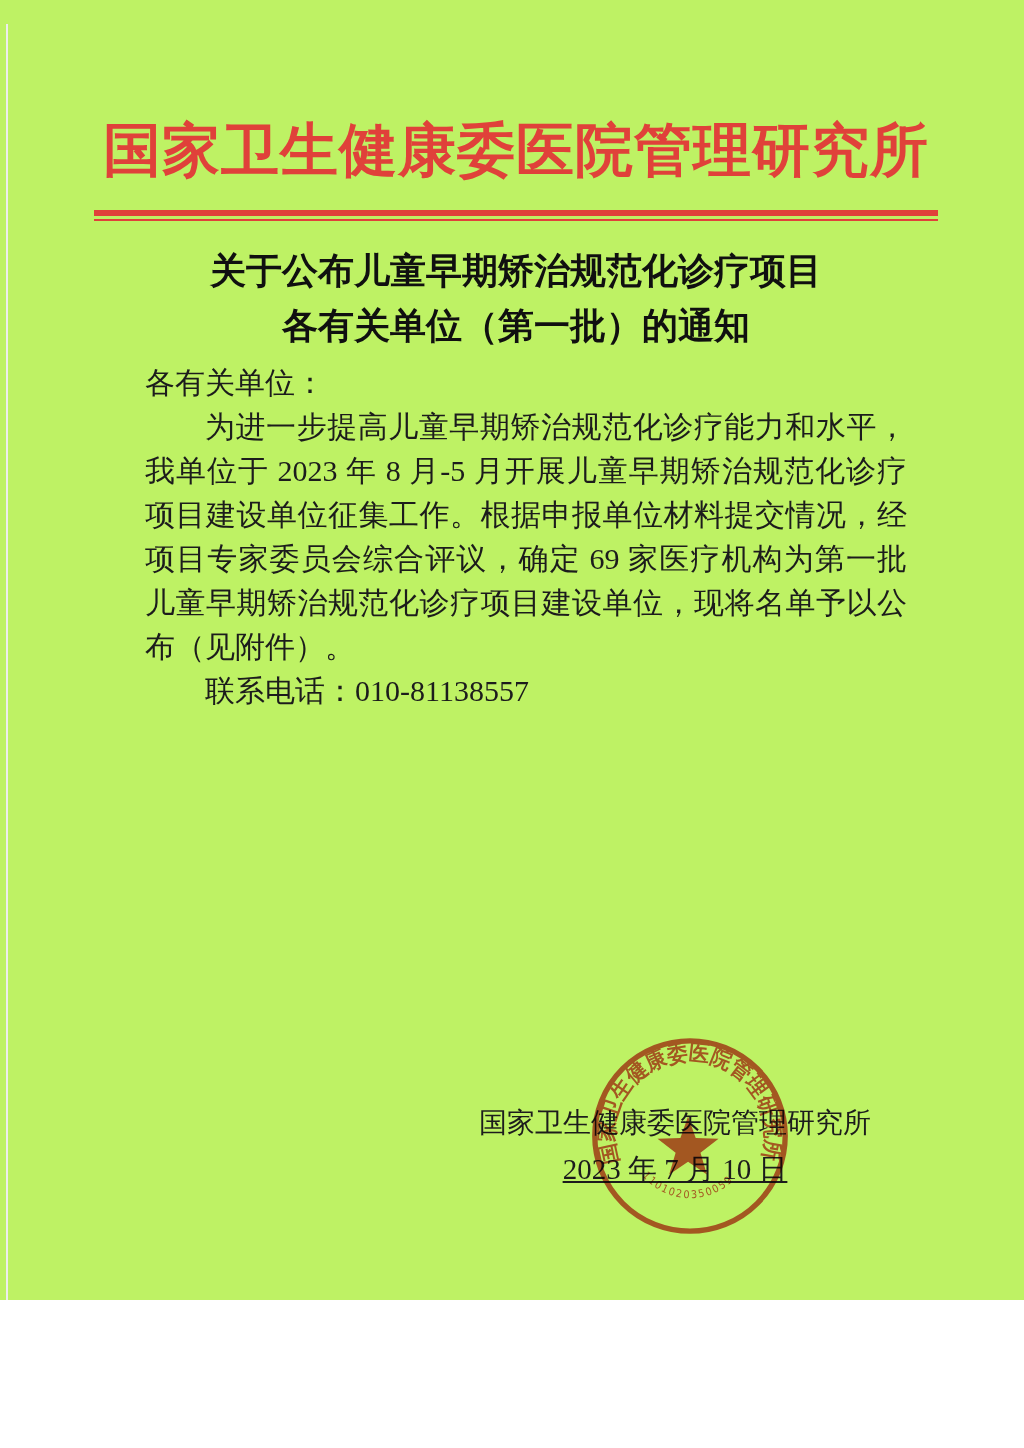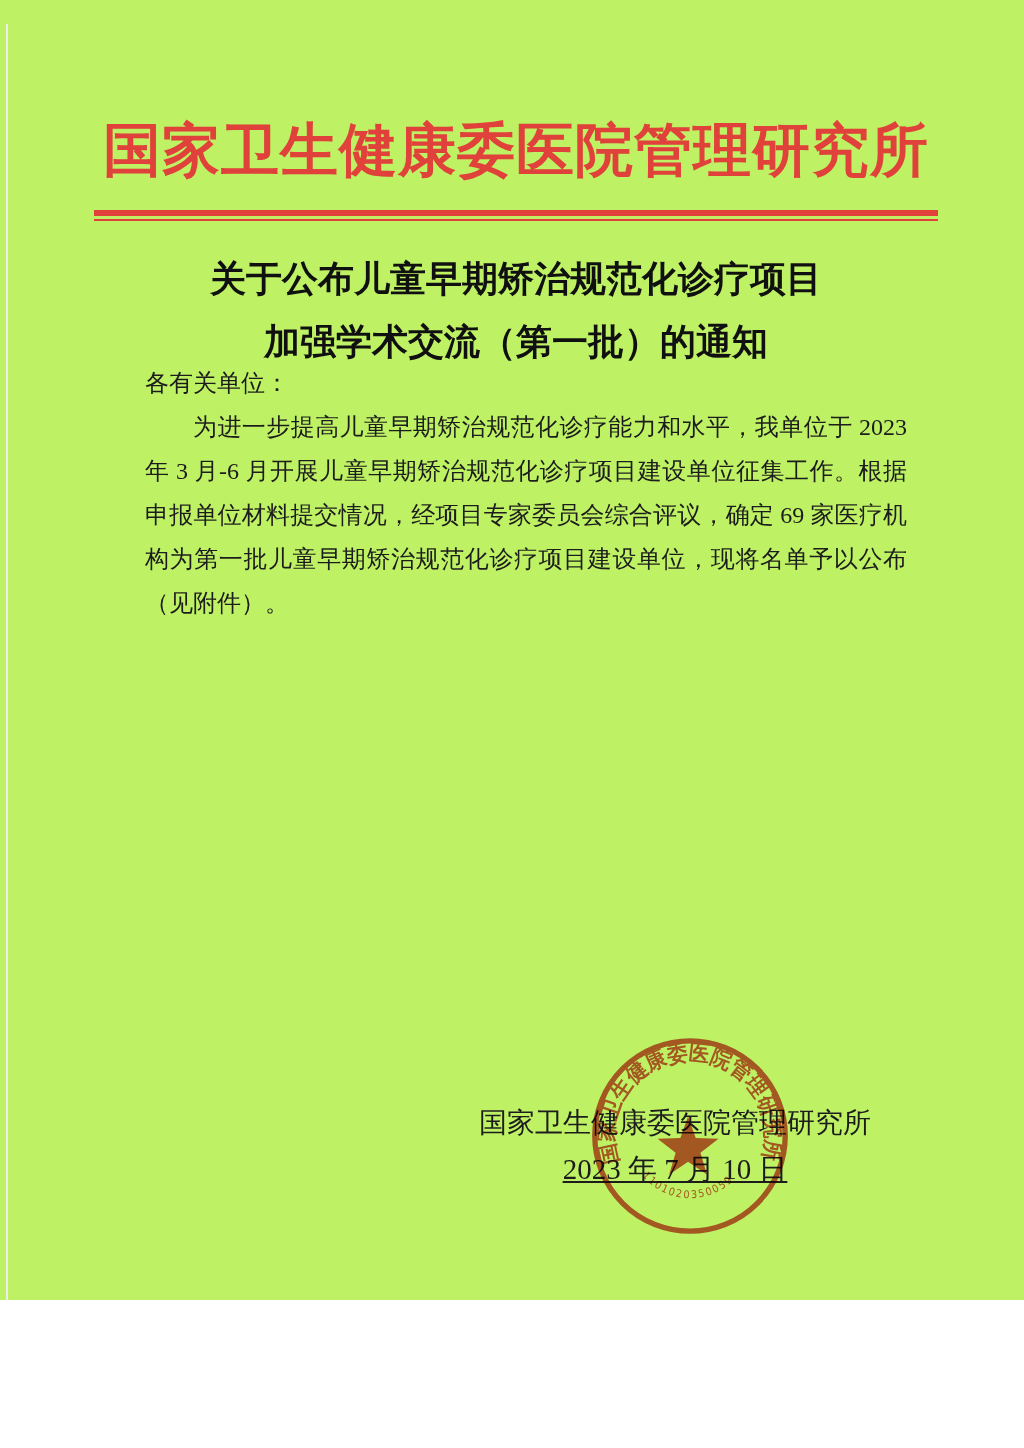--- a/index.html
+++ b/index.html
@@ -34,25 +34,25 @@
   }
   .rule{position:absolute;top:210px;left:94px;width:844px;}
   .rule-thick{height:6px;background:#e0413a;}
   .rule-thin{height:2px;background:#e0413a;margin-top:3px;}
   
   .title-block{
     position:absolute;top:240px;left:0;width:100%;
     text-align:center;font-weight:bold;font-size:36px;line-height:47px;
     color:#101010;
   }
-  .doc-title{margin:16px;}
+  .doc-title{margin:8px;}
   
   .body-block{
     position:absolute;top:361px;left:145px;width:762px;
-    font-size:24px;line-height:44px;text-align:justify;
+    font-size:30px;line-height:44px;text-align:justify;
     color:#1c1c1c;
   }
   .body-block p{margin:0;}
   .para{text-indent:2em;}
   .contact{text-indent:2em;}
   .attachment{text-indent:2em;margin-top:39px !important;}
   
   .signature-block{
     position:absolute;top:1100px;left:455px;width:440px;
     text-align:center;font-size:29px;line-height:46px;color:#1c1c1c;
@@ -84,26 +84,27 @@
   <div class="scan-edge-left"></div>
 
   <h1 class="org">国家卫生健康委医院管理研究所</h1>
   <div class="rule">
     <div class="rule-thick"></div>
     <div class="rule-thin"></div>
   </div>
 
   <div class="title-block">
     <div class="doc-title">关于公布儿童早期矫治规范化诊疗项目</div>
-    <div class="doc-title">加强学术交流（第一批）的通知</div>
+    <div class="doc-title">各有关单位（第一批）的通知</div>
   </div>
 
   <div class="body-block">
     <p class="salutation">各有关单位：</p>
-    <p class="para">为进一步提高儿童早期矫治规范化诊疗能力和水平，我单位于 2023 年 3 月-6 月开展儿童早期矫治规范化诊疗项目建设单位征集工作。根据申报单位材料提交情况，经项目专家委员会综合评议，确定 69 家医疗机构为第一批儿童早期矫治规范化诊疗项目建设单位，现将名单予以公布（见附件）。</p>
+    <p class="para">为进一步提高儿童早期矫治规范化诊疗能力和水平，我单位于 2023 年 8 月-5 月开展儿童早期矫治规范化诊疗项目建设单位征集工作。根据申报单位材料提交情况，经项目专家委员会综合评议，确定 69 家医疗机构为第一批儿童早期矫治规范化诊疗项目建设单位，现将名单予以公布（见附件）。</p>
+    <p class="contact">联系电话：010-81138557</p>
   </div>
 
   <div class="signature-block">
     <div class="sig-org">国家卫生健康委医院管理研究所</div>
     <div class="sig-date">2023 年 7 月 10 日</div>
   </div>
 
   <div class="stamp">
     <svg viewBox="0 0 210 210" xmlns="http://www.w3.org/2000/svg">
       <circle cx="105" cy="105" r="98" fill="none" stroke="#d6453c" stroke-width="5.5"></circle>

